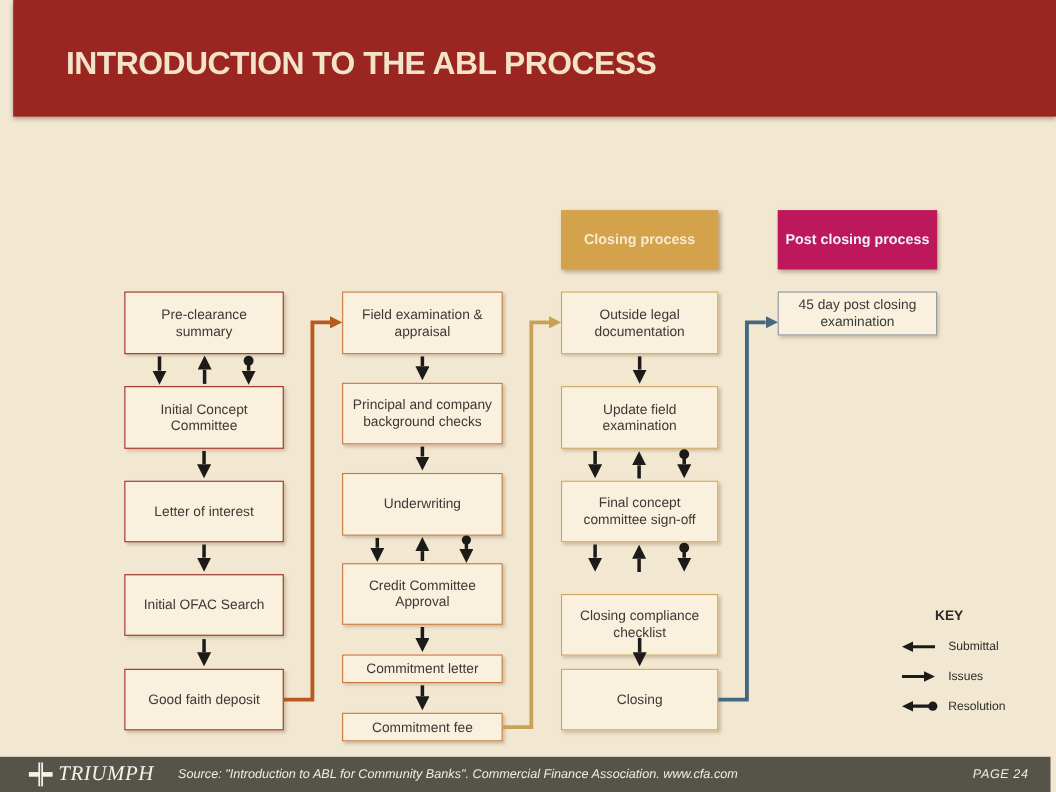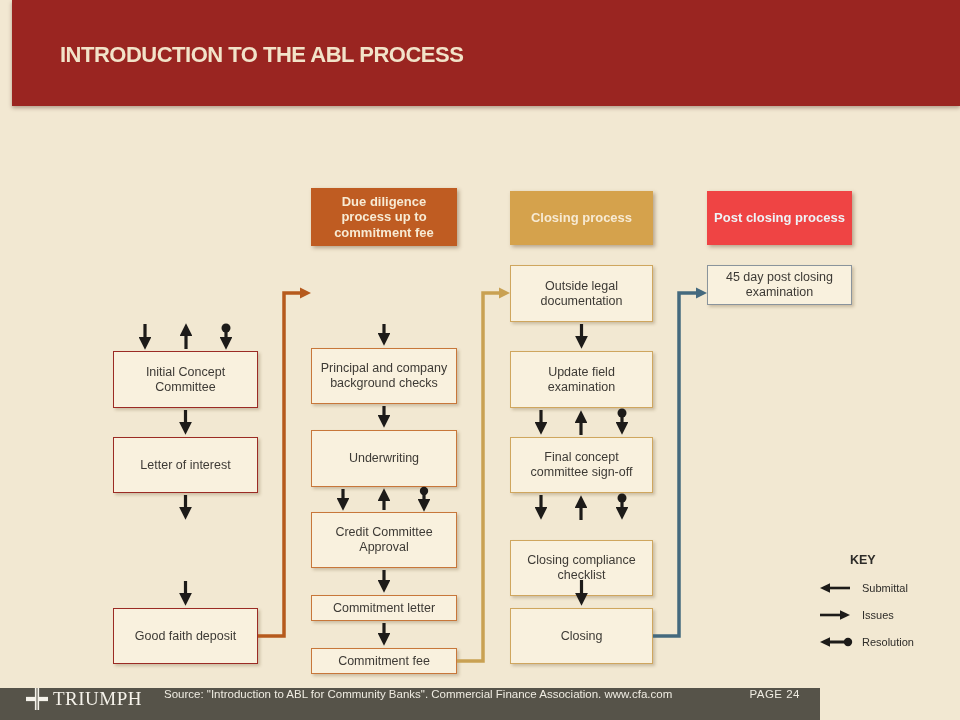--- a/index.html
+++ b/index.html
@@ -6,21 +6,21 @@
   #slide{
     position:relative;width:960px;height:720px;overflow:hidden;
     background:#f2e8d2;font-family:"Liberation Sans",sans-serif;
   }
   
   .band{
     position:absolute;left:12px;top:0;width:948px;height:106px;
     background:#9a2521;box-shadow:0 2px 4px rgba(60,20,10,.35);
   }
   .title{
-    position:absolute;left:60px;top:42px;font-size:22px;font-weight:bold;
+    position:absolute;left:60px;top:42px;font-size:29px;font-weight:bold;
     letter-spacing:-.5px;color:#f2e3c9;
   }
   .subtitle{
     position:absolute;left:60px;top:136px;font-size:15px;font-weight:bold;
     letter-spacing:.2px;color:#3a3a3a;
   }
   .chead{
     position:absolute;display:flex;align-items:center;justify-content:center;
     text-align:center;font-weight:bold;font-size:13px;line-height:1.18;
     color:#f7ead3;box-shadow:2px 2px 4px rgba(90,60,30,.4);padding:2px 6px;box-sizing:border-box;
@@ -35,44 +35,46 @@
   .b2{border:1.5px solid #c8773a}
   .b3{border:1.5px solid #cfa65e}
   .b4{border:1.5px solid #8a949c}
   #arrow-layer{position:absolute;left:0;top:0;width:960px;height:720px;pointer-events:none;}
   .key{position:absolute;left:812px;top:553px;width:130px;}
   .key-title{font-size:12.5px;font-weight:bold;color:#2e2c29;margin-left:38px;}
   .key-row{display:flex;align-items:center;gap:9px;margin-top:15px;margin-left:5px;}
   .key-row svg{flex:0 0 auto;}
   .key-label{font-size:11px;color:#2e2c29;}
   .footer{
-    position:absolute;left:0;top:688px;width:820px;height:32px;background:#565349;
-    display:flex;align-items:flex-start;color:#f3f0e7;
+    position:absolute;left:0;top:688px;width:955px;height:32px;background:#565349;
+    display:flex;align-items:center;color:#f3f0e7;font-style:italic;
   }
   .logo{display:flex;align-items:center;gap:5px;margin-left:26px;}
   .logo-word{font-family:"Liberation Serif",serif;font-size:19px;letter-spacing:.5px;color:#f5f2ea;}
   .source{font-size:11.5px;margin-left:22px;color:#efece2;}
   .page{margin-left:auto;margin-right:20px;font-size:11.5px;color:#efece2;letter-spacing:.5px;}
 </style>
 </head>
 <body>
 
 <div id="slide">
 
   <div class="band"></div>
   <div class="title">INTRODUCTION TO THE ABL PROCESS</div>
 
-  <div class="chead" style="left:311px;top:188px;width:146px;height:58px;background:#bf5c22">Due diligence process up to commitment fee</div>
   <div class="chead" style="left:510px;top:191px;width:143px;height:54px;background:#d5a24c">Closing process</div>
-  <div class="chead" style="left:707px;top:191px;width:145px;height:54px;background:#ef4444;color:#eef3f6">Post closing process</div>
-
+  <div class="chead" style="left:707px;top:191px;width:145px;height:54px;background:#be185d;color:#eef3f6">Post closing process</div>
+
+  <div class="box b1" style="left:113px;top:265px;width:145px;height:57px">Pre-clearance summary</div>
   <div class="box b1" style="left:113px;top:351px;width:145px;height:57px">Initial Concept Committee</div>
   <div class="box b1" style="left:113px;top:437px;width:145px;height:56px">Letter of interest</div>
+  <div class="box b1" style="left:113px;top:522px;width:145px;height:56px">Initial OFAC Search</div>
   <div class="box b1" style="left:113px;top:608px;width:145px;height:56px">Good faith deposit</div>
 
+  <div class="box b2" style="left:311px;top:265px;width:146px;height:57px">Field examination &amp; appraisal</div>
   <div class="box b2" style="left:311px;top:348px;width:146px;height:56px">Principal and company background checks</div>
   <div class="box b2" style="left:311px;top:430px;width:146px;height:57px">Underwriting</div>
   <div class="box b2" style="left:311px;top:512px;width:146px;height:56px">Credit Committee Approval</div>
   <div class="box b2" style="left:311px;top:595px;width:146px;height:26px">Commitment letter</div>
   <div class="box b3" style="left:510px;top:265px;width:143px;height:57px">Outside legal documentation</div>
 
   <div class="box b2" style="left:311px;top:648px;width:146px;height:26px">Commitment fee</div>
   <div class="box b3" style="left:510px;top:351px;width:143px;height:57px">Update field examination</div>
   <div class="box b3" style="left:510px;top:437px;width:143px;height:56px">Final concept committee sign-off</div>
   <div class="box b3" style="left:510px;top:540px;width:143px;height:56px">Closing compliance checklist</div>

